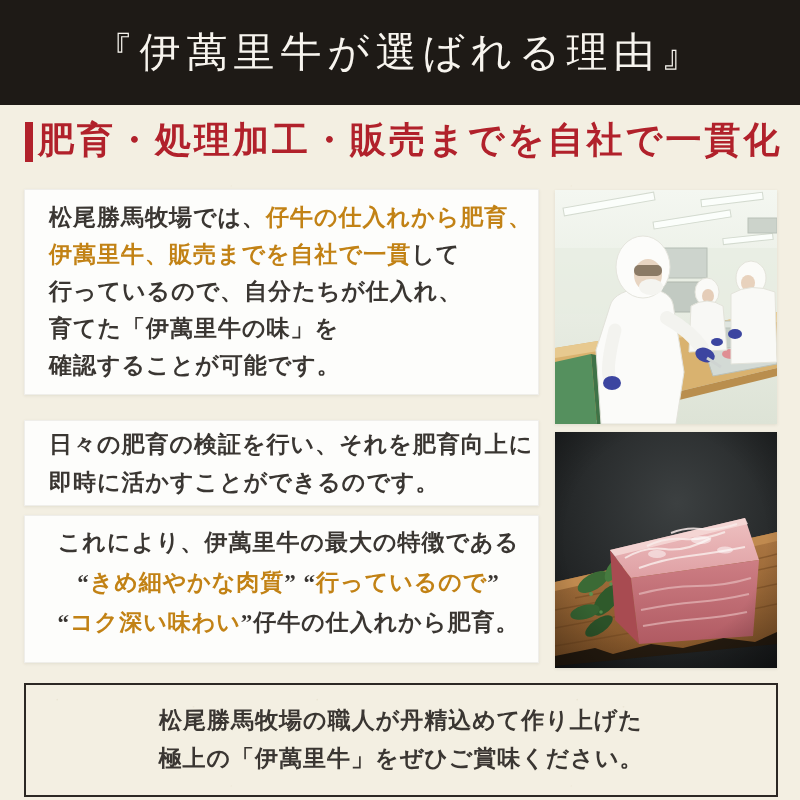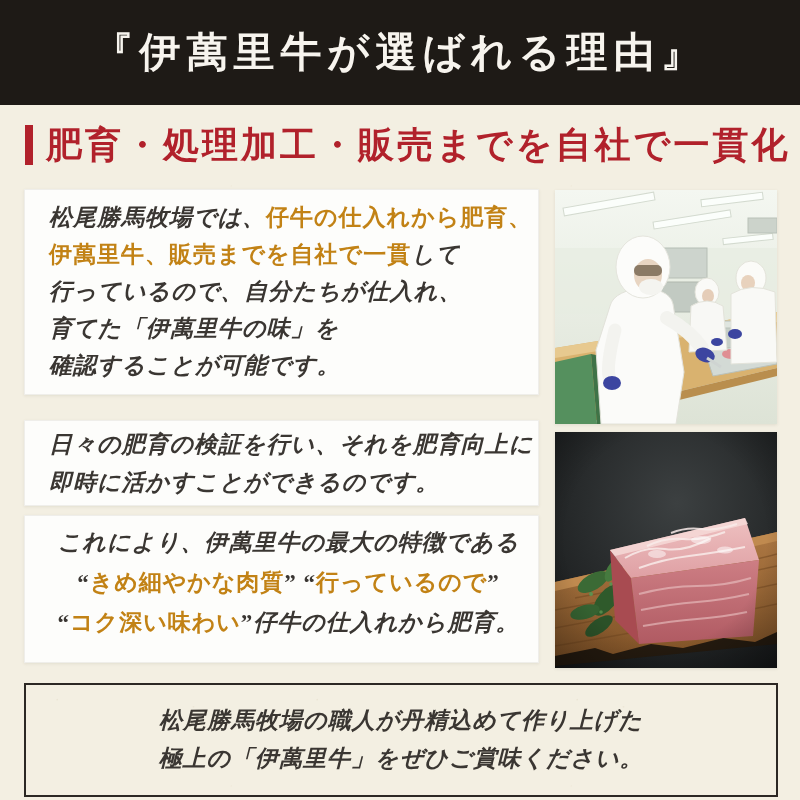--- a/index.html
+++ b/index.html
@@ -18,26 +18,26 @@
       radial-gradient(circle 1.5px at 68% 62%, rgba(165,145,100,.11), transparent 65%),
       radial-gradient(circle 2px at 45% 86%, rgba(165,145,100,.13), transparent 65%),
       radial-gradient(circle 1.5px at 85% 30%, rgba(165,145,100,.10), transparent 65%);
     background-size:260px 220px,340px 300px,430px 380px,520px 460px;
   }
   .banner{
     position:absolute;left:0;top:0;width:800px;height:105px;
     background:var(--banner-bg);display:flex;align-items:center;justify-content:center;
   }
   .banner-text{
-    color:var(--banner-text);font-size:41px;font-weight:700;letter-spacing:6px;
+    color:var(--banner-text);font-size:41px;font-weight:400;letter-spacing:6px;
     white-space:nowrap;line-height:1;
   }
   .heading{
     position:absolute;left:25px;top:122px;height:46px;
-    display:flex;align-items:center;white-space:nowrap;gap:8px;
+    display:flex;align-items:flex-start;white-space:nowrap;
   }
   .heading-bar{
     display:inline-block;width:8px;height:40px;background:var(--heading-red);
     margin-right:5px;flex:0 0 auto;
   }
   .heading-text{
     color:var(--heading-red);font-size:36px;font-weight:700;letter-spacing:3px;line-height:1;
   }
   .textbox{
     position:absolute;left:24px;width:515px;background:var(--box-bg);
@@ -45,21 +45,21 @@
     box-shadow:0 1px 3px rgba(90,80,60,.10);
     color:var(--body-text);font-weight:600;overflow:hidden;
   }
   .textbox .tline{white-space:nowrap;letter-spacing:1px;}
   .box1{top:189px;height:206px;padding:9px 10px 8px 24px;font-size:23px;}
   .box1 .tline{line-height:37px;}
   .box2{top:420px;height:86px;padding:5px 10px 5px 24px;font-size:23px;}
   .box2 .tline{line-height:38px;}
   .box3{top:515px;height:148px;padding:7px 10px 7px 24px;font-size:23px;text-align:center;}
   .box3 .tline{line-height:40px;}
-  .seg-n{color:var(--body-text);font-style:italic;}
+  .seg-n{color:var(--body-text);}
   .seg-a{color:var(--accent-orange);}
   .seg-q{color:var(--body-text);font-weight:700;}
   .photo{
     position:absolute;left:555px;width:222px;overflow:hidden;
     box-shadow:0 1px 3px rgba(90,80,60,.12);
   }
   .photo1{top:190px;height:234px;}
   .photo2{top:432px;height:236px;}
   .photo svg{display:block;width:100%;height:100%;}
   .footer-box{

